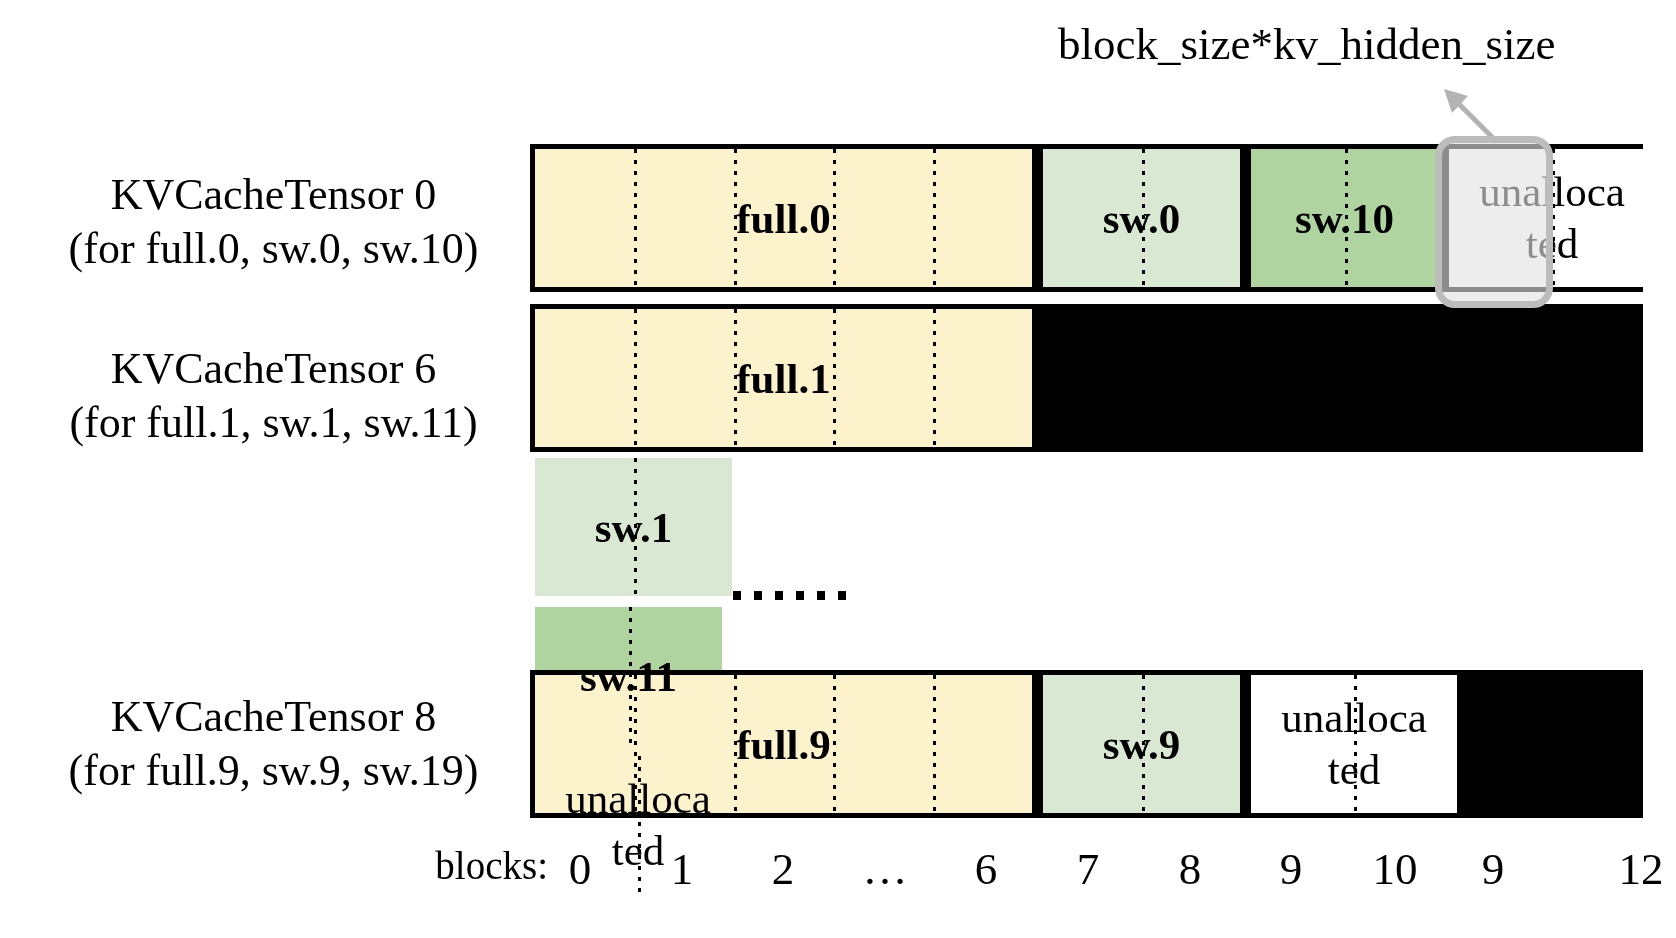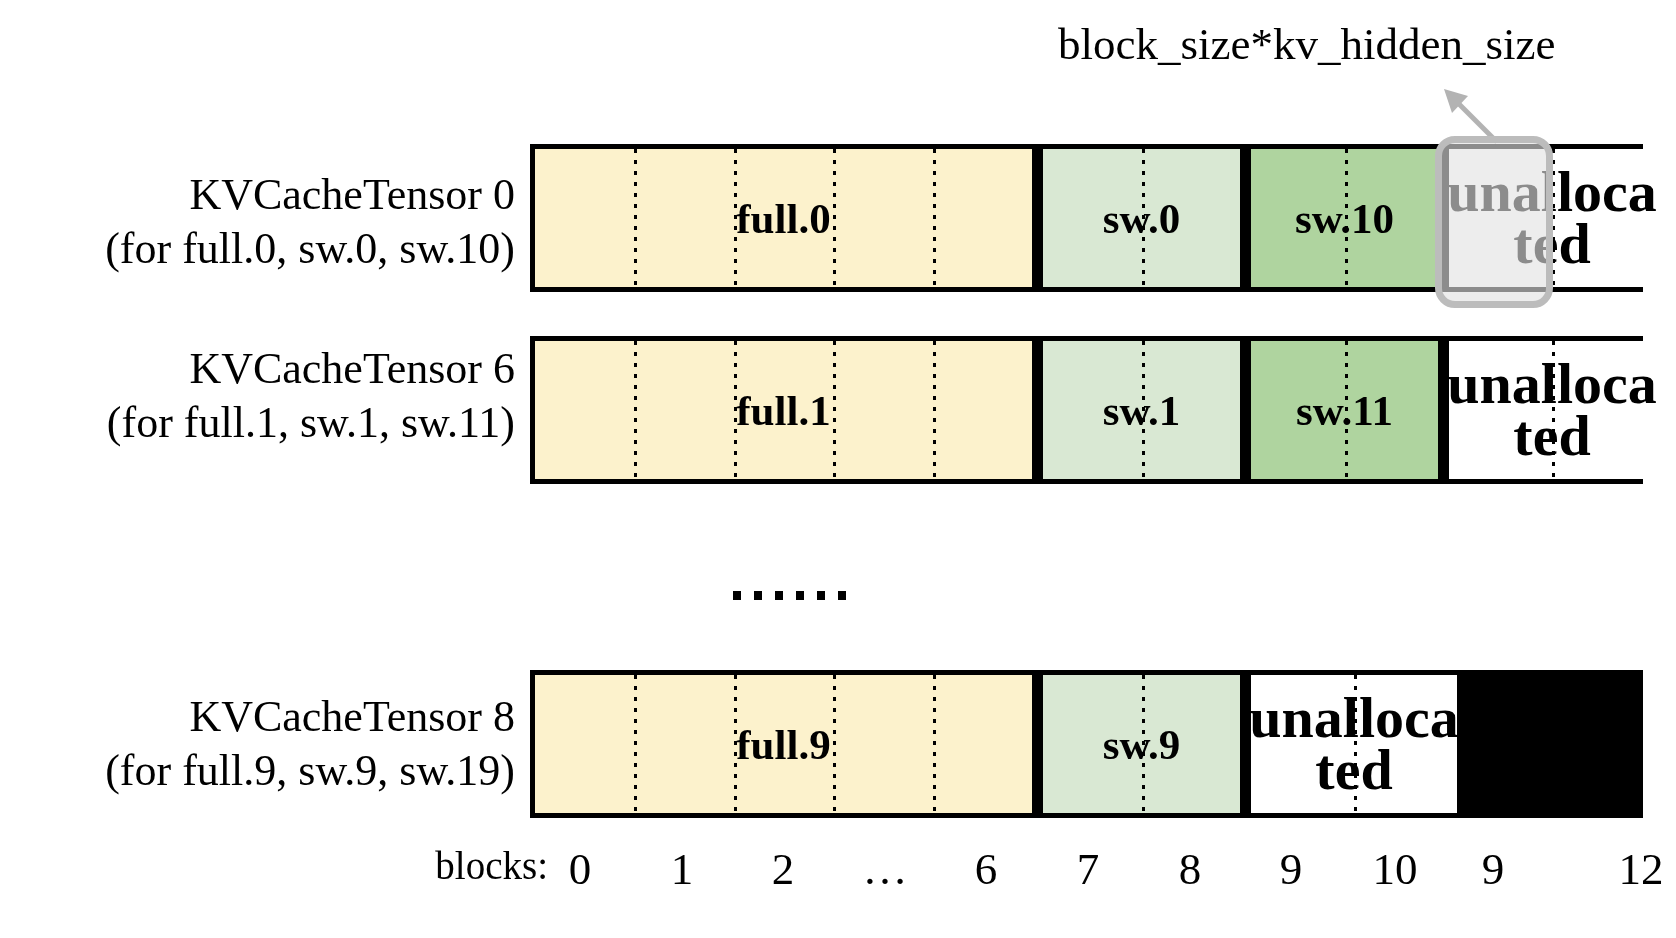--- a/index.html
+++ b/index.html
@@ -16,22 +16,22 @@
     left:1058px;top:18px;width:480px;
     text-align:center;
     font-size:45px;
     white-space:nowrap;
   }
   .arrow-svg{position:absolute;left:0;top:0;width:1676px;height:938px;pointer-events:none;}
   .arrow-line{stroke:var(--arrow,#b3b3b3);stroke-width:5;}
   .arrow-head{fill:var(--arrow,#b3b3b3);}
   .row-label{
     position:absolute;
-    left:10px;width:505px;
-    text-align:right;
+    left:21px;width:505px;
+    text-align:center;
     font-size:44px;
     line-height:54px;
   }
   .bar{
     position:absolute;
     left:530px;width:1113px;height:148px;
     background:#000;
     border:5px solid #000;
     box-sizing:border-box;
     display:flex;
@@ -42,21 +42,21 @@
     height:100%;
     display:flex;align-items:center;justify-content:center;
     font-weight:bold;font-size:43px;
     flex:0 0 auto;
   }
   .seg-full{width:497px;background:var(--full-bg,#FCF2CC);}
   .seg-sw-a{width:197px;background:var(--sw-a-bg,#D9E8D3);align-items:center;}
   .seg-sw-b{width:187px;background:var(--sw-b-bg,#AFD49F);}
   .seg-unalloc{width:206px;background:var(--unalloc-bg,#FFFFFF);}
   .unalloc-text{
-    text-align:center;line-height:52px;font-weight:bold;font-size:58px;
+    text-align:center;line-height:52px;font-weight:normal;font-size:43px;
     position:relative;z-index:2;
   }
   .dotline{
     position:absolute;top:0;bottom:0;width:3px;z-index:1;
     background:repeating-linear-gradient(to bottom,#000 0 4px,transparent 4px 11px);
   }
   .highlight-rect{
     position:absolute;
     left:1435px;top:136px;width:118px;height:172px;
     box-sizing:border-box;
@@ -122,21 +122,21 @@
     </div>
   </div>
 
   <div class="highlight-rect"></div>
 
   <div class="row-label" style="top:342px;">
     <div>KVCacheTensor 6</div>
     <div>(for full.1, sw.1, sw.11)</div>
   </div>
 
-  <div class="bar" style="top:336px;">
+  <div class="bar" style="top:304px;flex-direction:column;">
     <div class="seg seg-full">
       <div class="dotline" style="left:20%;"></div>
       <div class="dotline" style="left:40%;"></div>
       <div class="dotline" style="left:60%;"></div>
       <div class="dotline" style="left:80%;"></div>
       <span style="position:relative;z-index:2;">full.1</span>
     </div>
     <div class="seg seg-sw-a">
       <div class="dotline" style="left:50%;"></div>
       <span style="position:relative;z-index:2;">sw.1</span>

